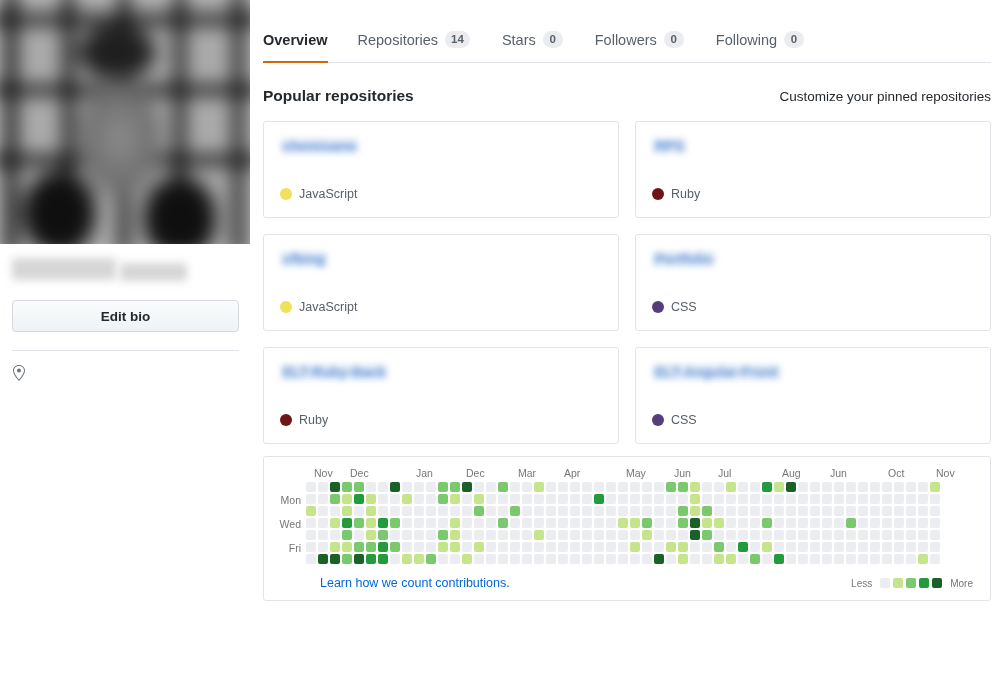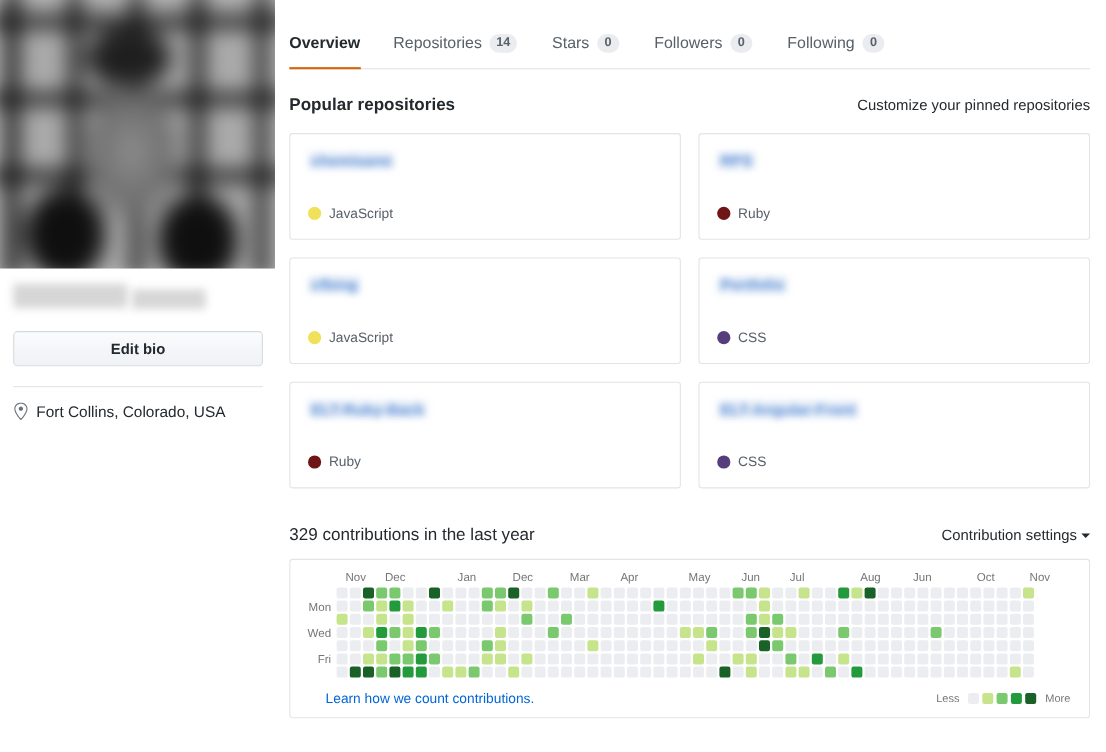--- a/index.html
+++ b/index.html
@@ -286,21 +286,21 @@
     display: flex;
     align-items: center;
     justify-content: space-between;
     margin-top: 10px;
   }
   .learn-link {
     font-size: 12.5px;
     color: #0366d6;
     text-decoration: none;
     cursor: pointer;
-    margin-left: 20px;
+    margin-left: 44px;
   }
   .legend {
     display: flex;
     align-items: center;
     gap: 3px;
     font-size: 10px;
     color: #767676;
   }
   .legend .lbl { margin: 0 5px; }
   .legend .cell { width: 10px; height: 10px; }
@@ -319,21 +319,20 @@
       <div class="redacted login-redacted">billhurd</div>
     </div>
     <button class="edit-bio-btn">Edit bio</button>
     <div class="sidebar-divider"></div>
     <div class="location-row">
       <span class="loc-icon">
         <svg width="14" height="16" viewBox="0 0 12 16">
             <path fill="#6a737d" d="M6 0C2.69 0 0 2.5 0 5.5 0 10.02 6 16 6 16s6-5.98 6-10.5C12 2.5 9.31 0 6 0zm0 14.55C4.14 12.52 1 8.44 1 5.5 1 3.02 3.25 1 6 1c1.34 0 2.61.48 3.56 1.36.92.86 1.44 1.97 1.44 3.14 0 2.94-3.14 7.02-5 9.05zM8 5.5c0 1.1-.9 2-2 2s-2-.9-2-2 .9-2 2-2 2 .9 2 2z"></path>
           </svg>
       </span>
-      <span>Fort Collins, Colorado, USA</span>
     </div>
   </div>
 
   <div class="main">
 
     <div class="tabs" id="tabs">
         <a class="tab active">
           <span>Overview</span>
         </a>
         <a class="tab">
@@ -397,27 +396,20 @@
         </div>
         <div class="repo-card">
           <a class="repo-name">ELT-Angular-Front</a>
           <div class="repo-meta">
             <span class="lang-dot" style="background: rgb(86, 61, 124);"></span>
             <span>CSS</span>
           </div>
         </div>
       </div>
 
-    <div class="contrib-head">
-      <span class="contrib-title">329 contributions in the last year</span>
-      <a class="contrib-settings">
-        <span>Contribution settings</span>
-        <span class="caret"></span>
-      </a>
-    </div>
 
     <div class="graph-box">
       <div class="months" id="months">
           <span class="month-label" style="left: 8px;">Nov</span>
           <span class="month-label" style="left: 44px;">Dec</span>
           <span class="month-label" style="left: 110px;">Jan</span>
           <span class="month-label" style="left: 160px;">Dec</span>
           <span class="month-label" style="left: 212px;">Mar</span>
           <span class="month-label" style="left: 258px;">Apr</span>
           <span class="month-label" style="left: 320px;">May</span>

